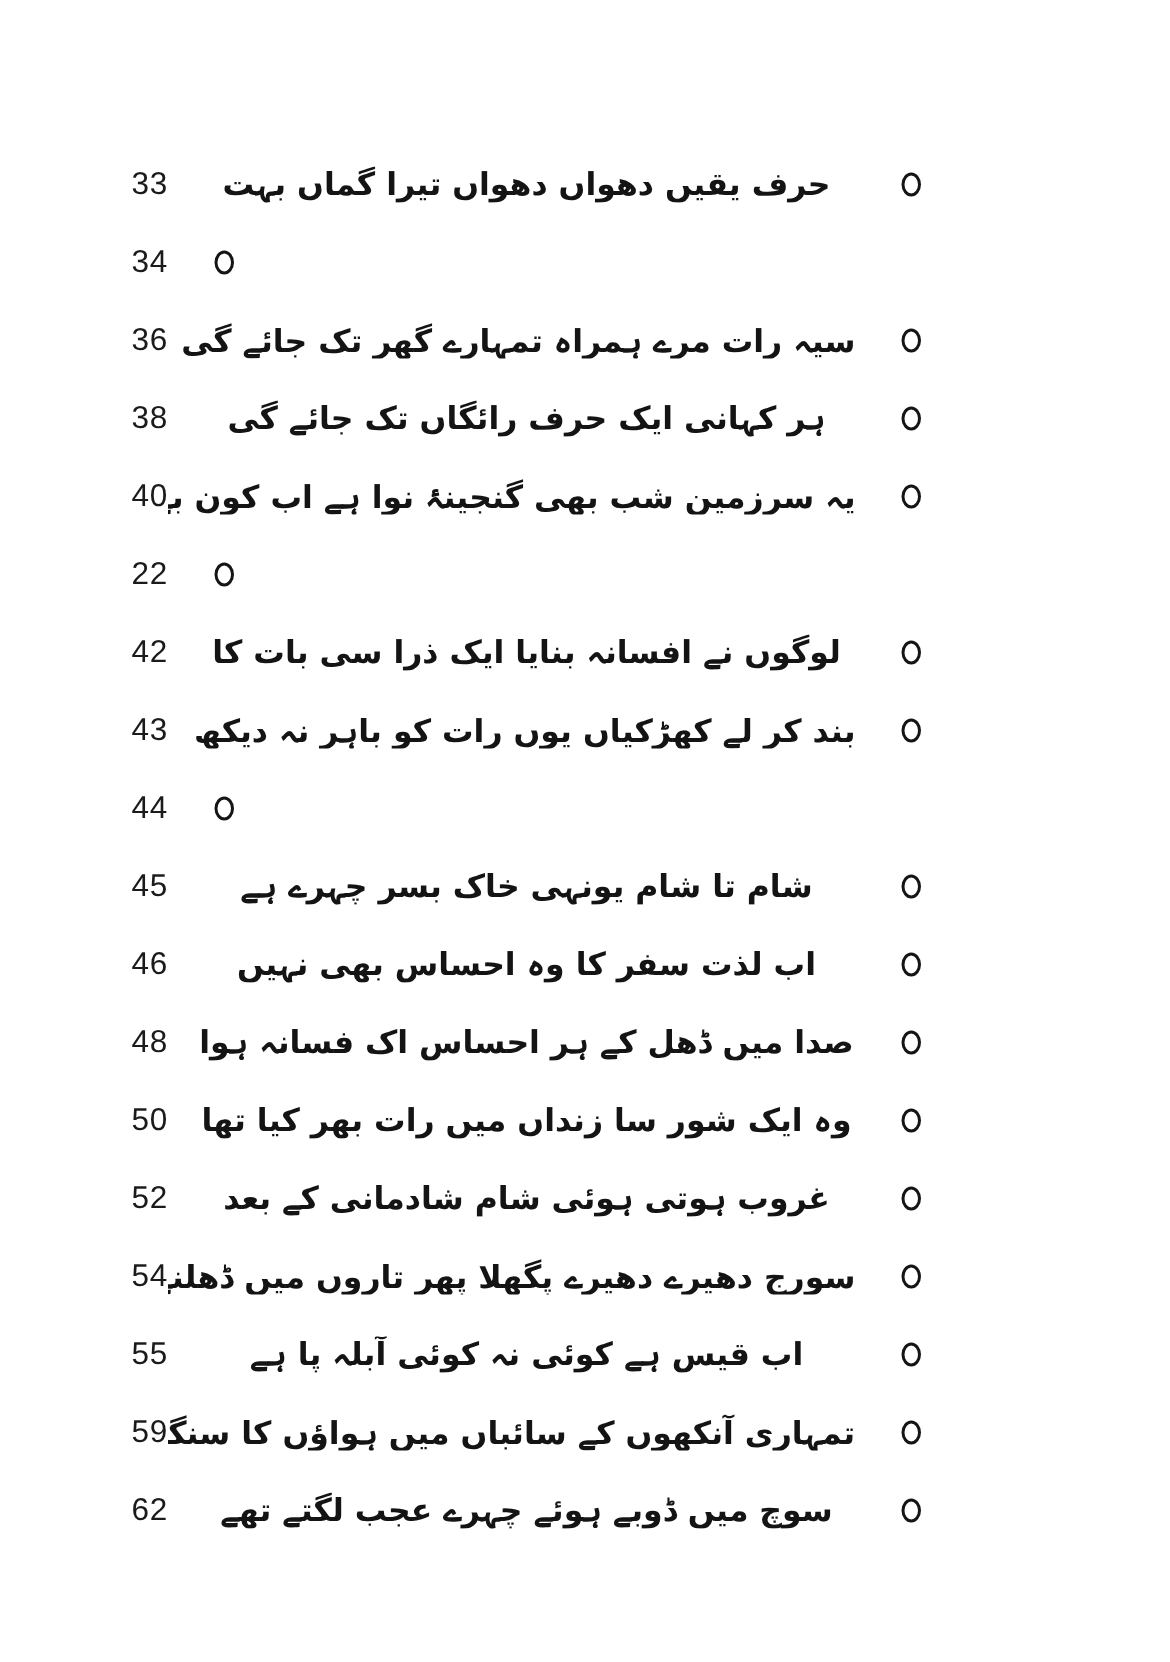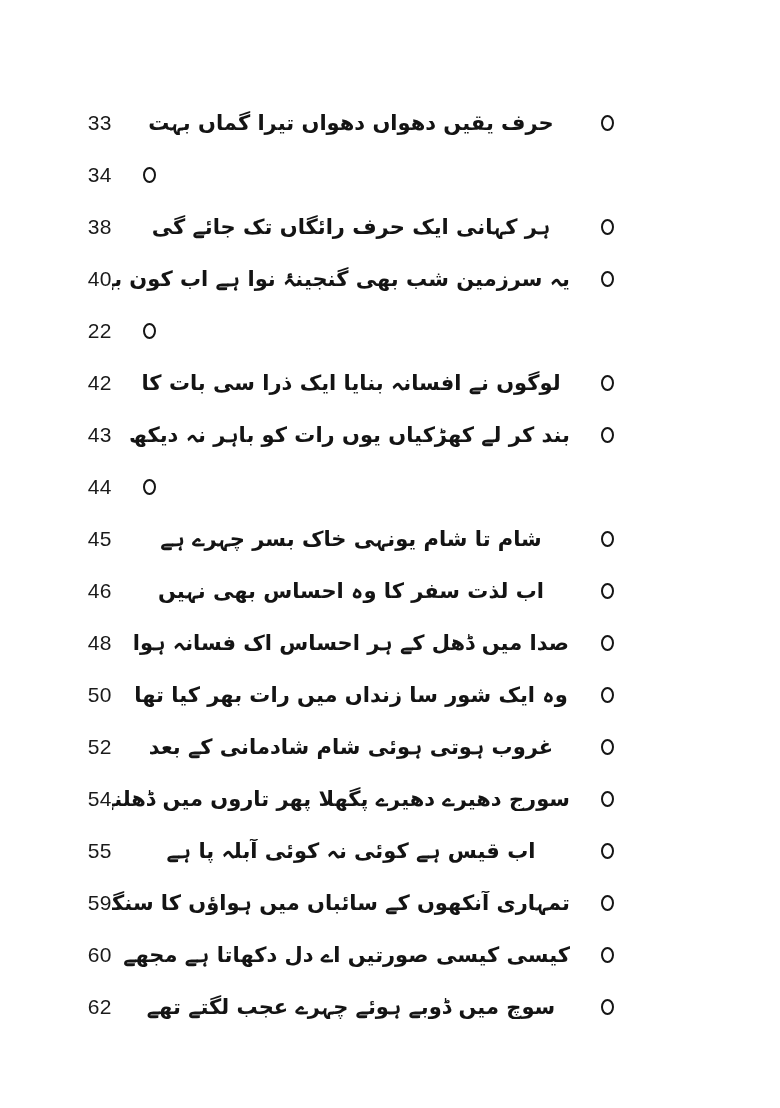--- a/index.html
+++ b/index.html
@@ -80,20 +80,27 @@
           <span class="bullet"></span>
         </div>
       </div>
       <div class="row">
         <div class="pageno">34</div>
         <div class="bullet-col">
           <span class="bullet"></span>
         </div>
       </div>
       <div class="row">
+        <div class="pageno">36</div>
+        <div class="urdu">سیہ رات مرے ہمراہ تمہارے گھر تک جائے گی</div>
+        <div class="bullet-col">
+          <span class="bullet"></span>
+        </div>
+      </div>
+      <div class="row">
         <div class="pageno">38</div>
         <div class="urdu">ہر کہانی ایک حرف رائگاں تک جائے گی</div>
         <div class="bullet-col">
           <span class="bullet"></span>
         </div>
       </div>
       <div class="row">
         <div class="pageno">40</div>
         <div class="urdu">یہ سرزمین شب بھی گنجینۂ نوا ہے اب کون بے صدا</div>
         <div class="bullet-col">
@@ -171,27 +178,20 @@
       <div class="row">
         <div class="pageno">55</div>
         <div class="urdu">اب قیس ہے کوئی نہ کوئی آبلہ پا ہے</div>
         <div class="bullet-col">
           <span class="bullet"></span>
         </div>
       </div>
       <div class="row">
         <div class="pageno">59</div>
         <div class="urdu">تمہاری آنکھوں کے سائباں میں ہواؤں کا سنگار دیکھے</div>
-        <div class="bullet-col">
-          <span class="bullet"></span>
-        </div>
-      </div>
-      <div class="row">
-        <div class="pageno">60</div>
-        <div class="urdu">کیسی کیسی صورتیں اے دل دکھاتا ہے مجھے</div>
         <div class="bullet-col">
           <span class="bullet"></span>
         </div>
       </div>
       <div class="row">
         <div class="pageno">62</div>
         <div class="urdu">سوچ میں ڈوبے ہوئے چہرے عجب لگتے تھے</div>
         <div class="bullet-col">
           <span class="bullet"></span>
         </div>

